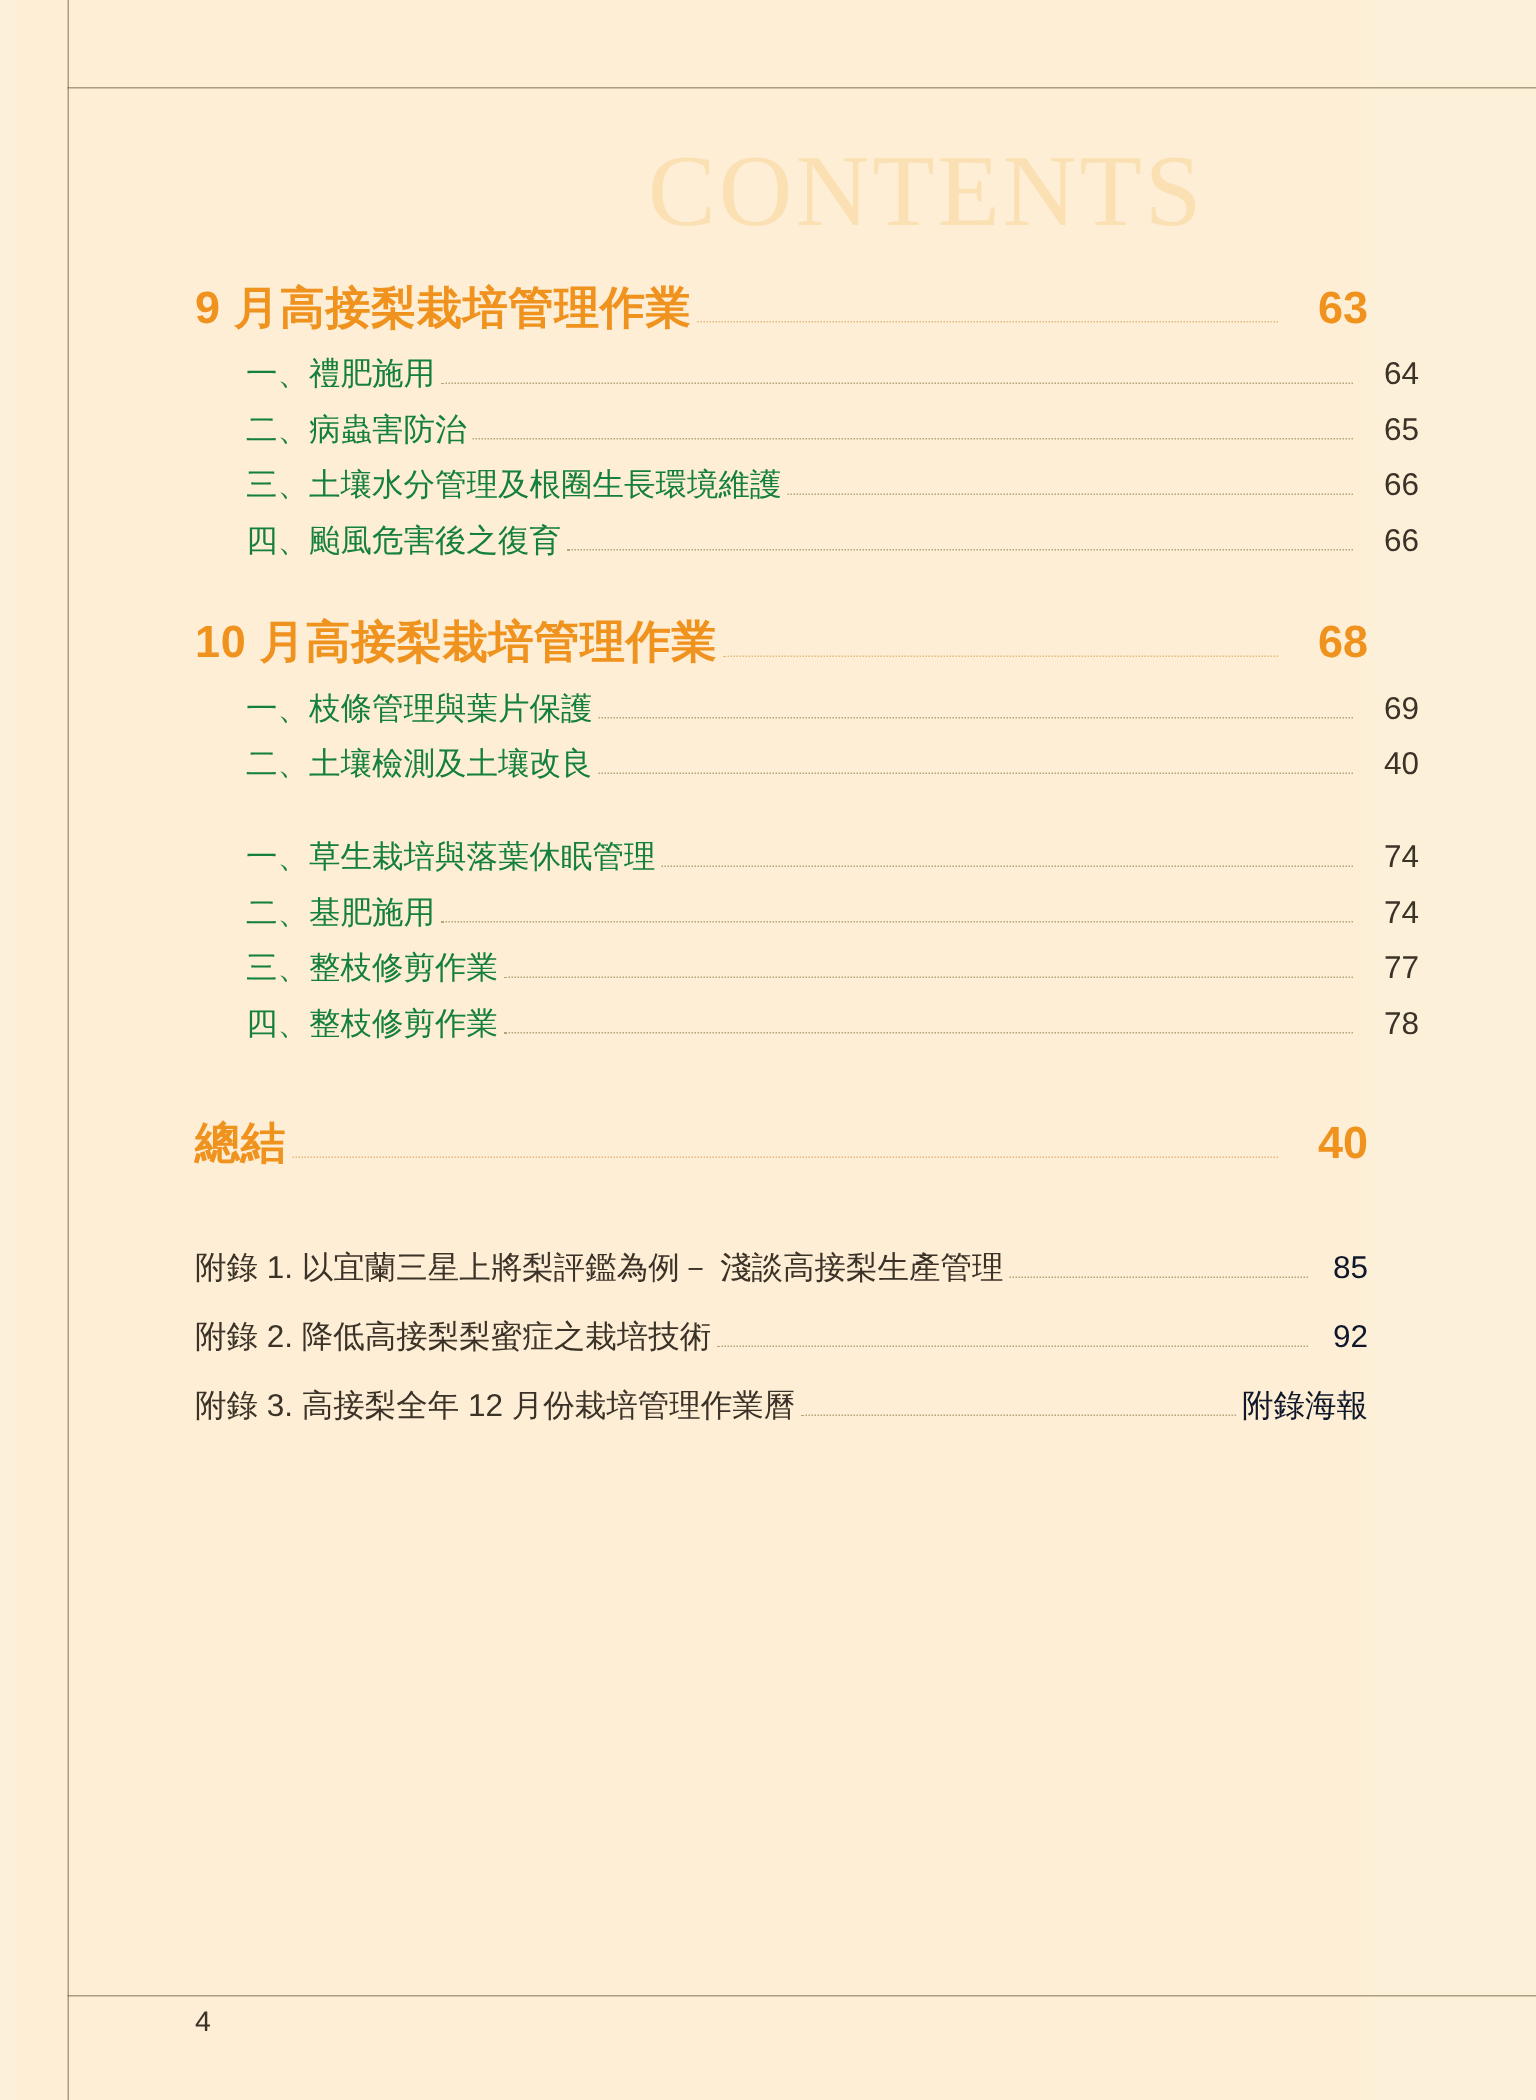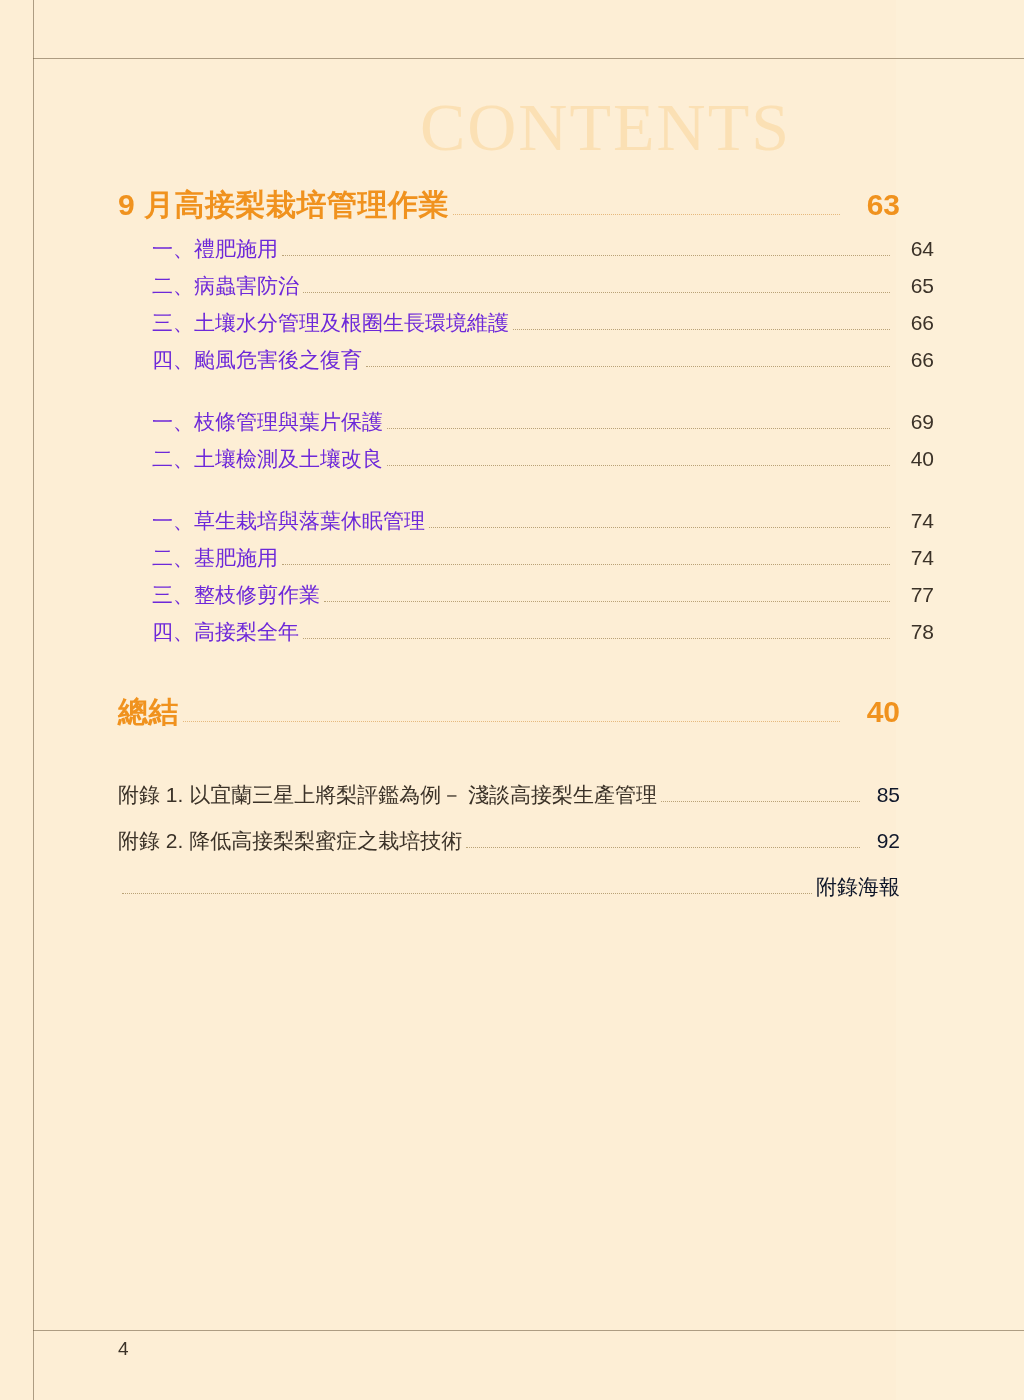--- a/index.html
+++ b/index.html
@@ -9,21 +9,21 @@
   body {
     width: 1024px;
     height: 1400px;
     background: #fdf0d8;
     font-family: "Liberation Sans", sans-serif;
     position: relative;
     overflow: hidden;
   }
   .page {
     position: absolute;
-    left: 0; top: 0;
+    left: 12px; top: 0;
     width: 896px;
     height: 1400px;
     background: #fdeed5;
     text-decoration: underline;
   }
   
   .left-rule {
     position: absolute;
     left: 33px;
     top: 0;
@@ -112,21 +112,21 @@
     border-bottom: 1px dotted #e6b97d;
     margin-bottom: 9px;
   }
 
   .sub-row {
     margin-top: 9px;
     padding-left: 34px;
   }
   .sub-row .label {
     font-size: 21px;
-    color: #6d28d9;
+    color: #15803d;
   }
   .sub-row .page-no {
     font-size: 21px;
     color: #3b3228;
     min-width: 40px;
   }
   .sub-row .leader {
     margin-bottom: 6px;
   }
 
@@ -198,20 +198,25 @@
         <span class="page-no">66</span>
       </div>
       <div class="row sub-row">
         <span class="label">四、颱風危害後之復育</span>
         <span class="leader"></span>
         <span class="page-no">66</span>
       </div>
     </div>
 
     <div class="grp">
+      <div class="row h-row">
+        <span class="label">10 月高接梨栽培管理作業</span>
+        <span class="leader"></span>
+        <span class="page-no">68</span>
+      </div>
       <div class="row sub-row">
         <span class="label">一、枝條管理與葉片保護</span>
         <span class="leader"></span>
         <span class="page-no">69</span>
       </div>
       <div class="row sub-row">
         <span class="label">二、土壤檢測及土壤改良</span>
         <span class="leader"></span>
         <span class="page-no">40</span>
       </div>
@@ -227,21 +232,21 @@
         <span class="label">二、基肥施用</span>
         <span class="leader"></span>
         <span class="page-no">74</span>
       </div>
       <div class="row sub-row">
         <span class="label">三、整枝修剪作業</span>
         <span class="leader"></span>
         <span class="page-no">77</span>
       </div>
       <div class="row sub-row">
-        <span class="label">四、高接梨全年</span>
+        <span class="label">四、整枝修剪作業</span>
         <span class="leader"></span>
         <span class="page-no">78</span>
       </div>
     </div>
 
     <div class="grp summary">
       <div class="row h-row">
         <span class="label">總結</span>
         <span class="leader"></span>
         <span class="page-no">40</span>
@@ -253,20 +258,21 @@
         <span class="label">附錄 1.  以宜蘭三星上將梨評鑑為例－ 淺談高接梨生產管理</span>
         <span class="leader"></span>
         <span class="page-no">85</span>
       </div>
       <div class="row app-row">
         <span class="label">附錄 2.  降低高接梨梨蜜症之栽培技術</span>
         <span class="leader"></span>
         <span class="page-no">92</span>
       </div>
       <div class="row app-row">
+        <span class="label">附錄 3.  高接梨全年 12 月份栽培管理作業曆</span>
         <span class="leader"></span>
         <span class="page-no wide">附錄海報</span>
       </div>
     </div>
 
   </div>
 
   <div class="folio">4</div>
 </div>
 

